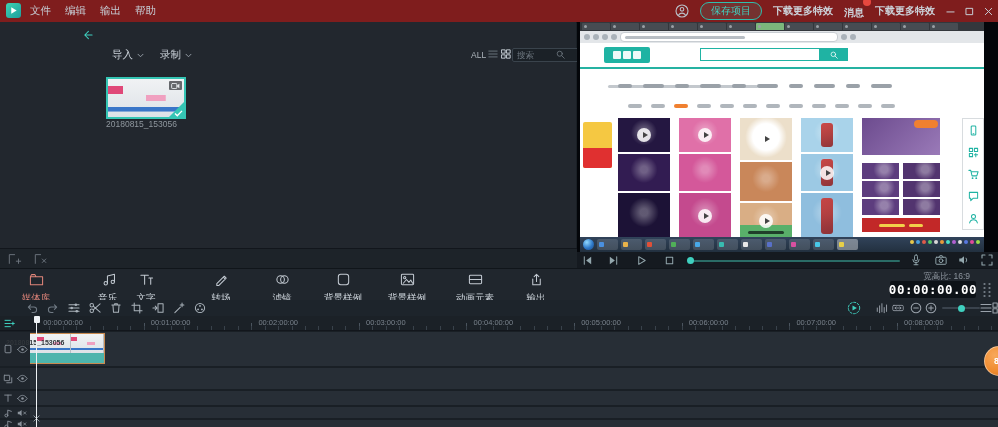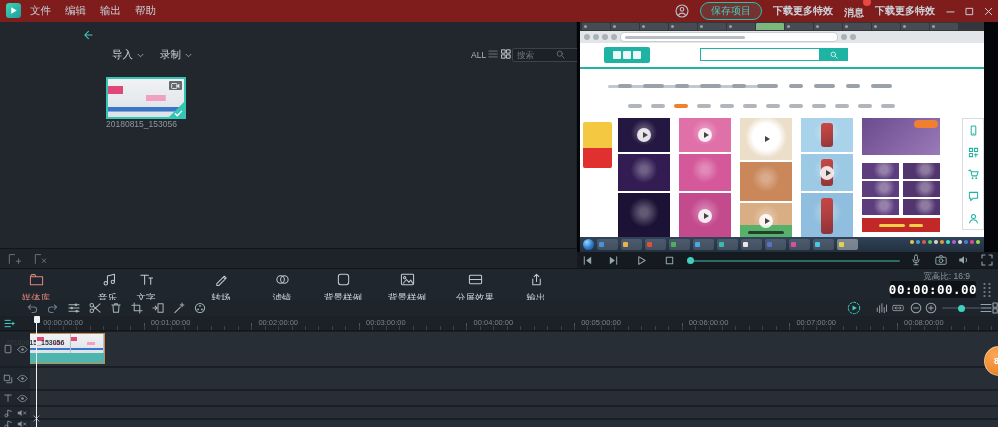--- a/index.html
+++ b/index.html
@@ -588,21 +588,21 @@
               <rect x="1.5" y="1.5" width="13" height="11" rx="1"></rect>
               <circle cx="5" cy="5" r="1.2"></circle>
               <path d="M3.5 11l3.5-4 2.5 3 2-2.5 2 3.5"></path>
             </svg>
           </span><div class="lbl">背景样例</div></div>
         <div class="ftab" style="left: 445px;"><span class="ic" style="width: 15px; height: 15px;">
             <svg viewBox="0 0 16 14">
               <rect x="1.5" y="2.5" width="13" height="9" rx="1"></rect>
               <path d="M1.5 7h13"></path>
             </svg>
-          </span><div class="lbl">分屏效果</div></div>
+          </span><div class="lbl">动画元素</div></div>
         <div class="ftab" style="left: 506px;"><span class="ic" style="width: 15px; height: 15px;">
             <svg viewBox="0 0 16 14">
               <path d="M4 6.5v6h8v-6M8 9V1.5M5.5 4L8 1.5 10.5 4"></path>
             </svg>
           </span><div class="lbl">输出</div></div>
       </div>
     <div class="aspect">宽高比: 16:9</div>
     <div class="tcode">00:00:00.00</div>
     <div class="gdots"></div>
   </section>

